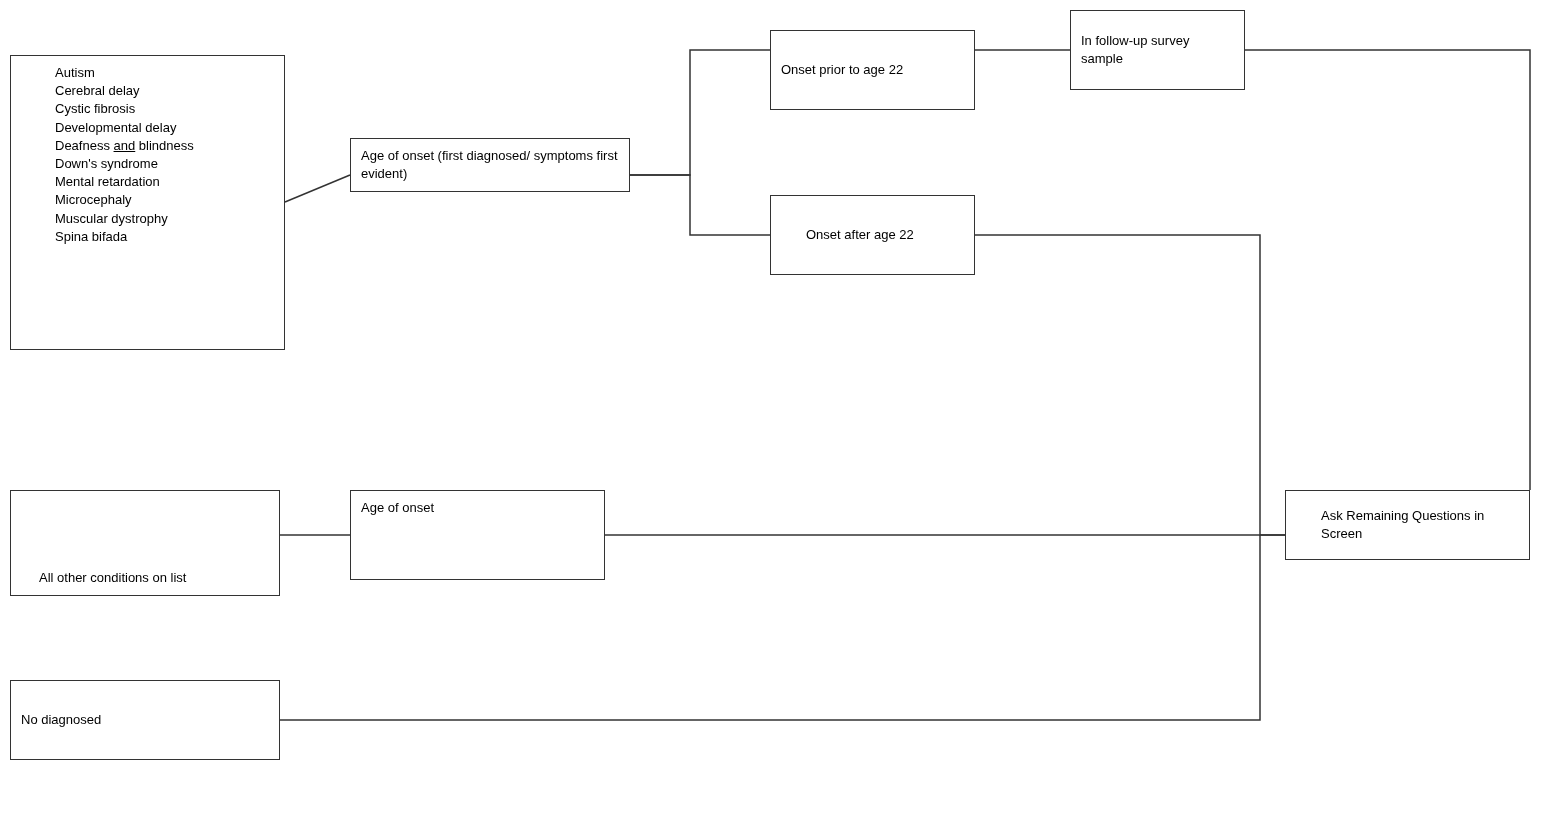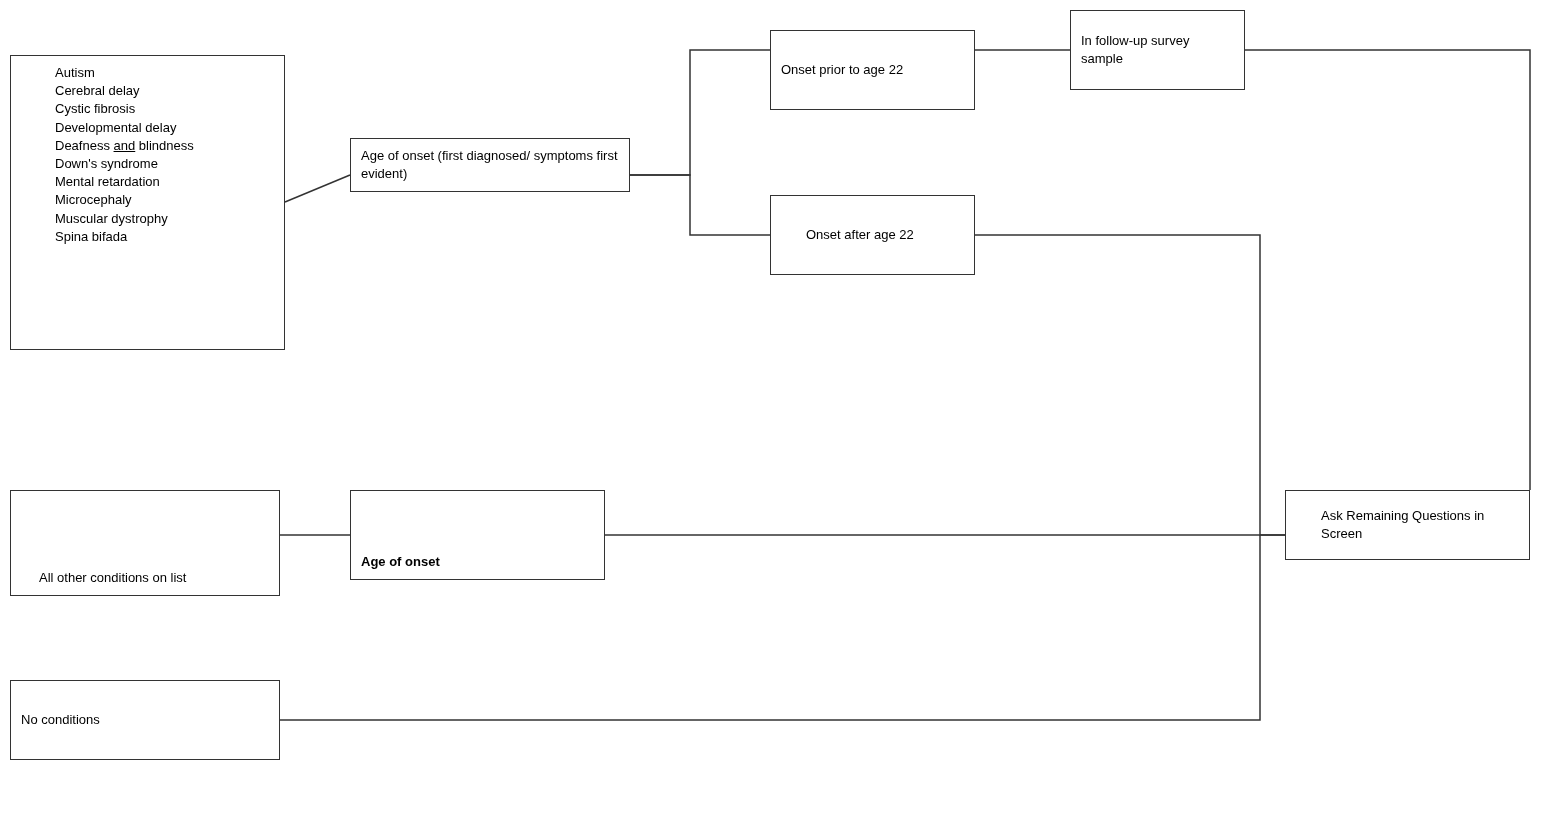--- a/index.html
+++ b/index.html
@@ -90,25 +90,25 @@
   </div>
 
   <div class="box" style="left:770px; top:195px; width:205px; height:80px; display:flex; align-items:center;padding-left:35px;">
     <span>Onset after age 22</span>
   </div>
 
   <div class="box" style="left:10px; top:490px; width:270px; height:106px; display:flex; align-items:flex-end;padding-left:28px;">
     <span>All other conditions on list</span>
   </div>
 
-  <div class="box" style="left:350px; top:490px; width:255px; height:90px; display:flex; align-items:flex-end;font-weight:bold;">
+  <div class="box" style="left:350px; top:490px; width:255px; height:90px; display:flex; align-items:flex-start;">
     <span>Age of onset</span>
   </div>
 
   <div class="box" style="left:1285px; top:490px; width:245px; height:70px; display:flex; align-items:center;padding-left:35px;">
     <span>Ask Remaining Questions in Screen</span>
   </div>
 
   <div class="box" style="left:10px; top:680px; width:270px; height:80px; display:flex; align-items:center;">
-    <span>No conditions</span>
+    <span>No diagnosed</span>
   </div>
 
 </div>
 
 </body></html>

